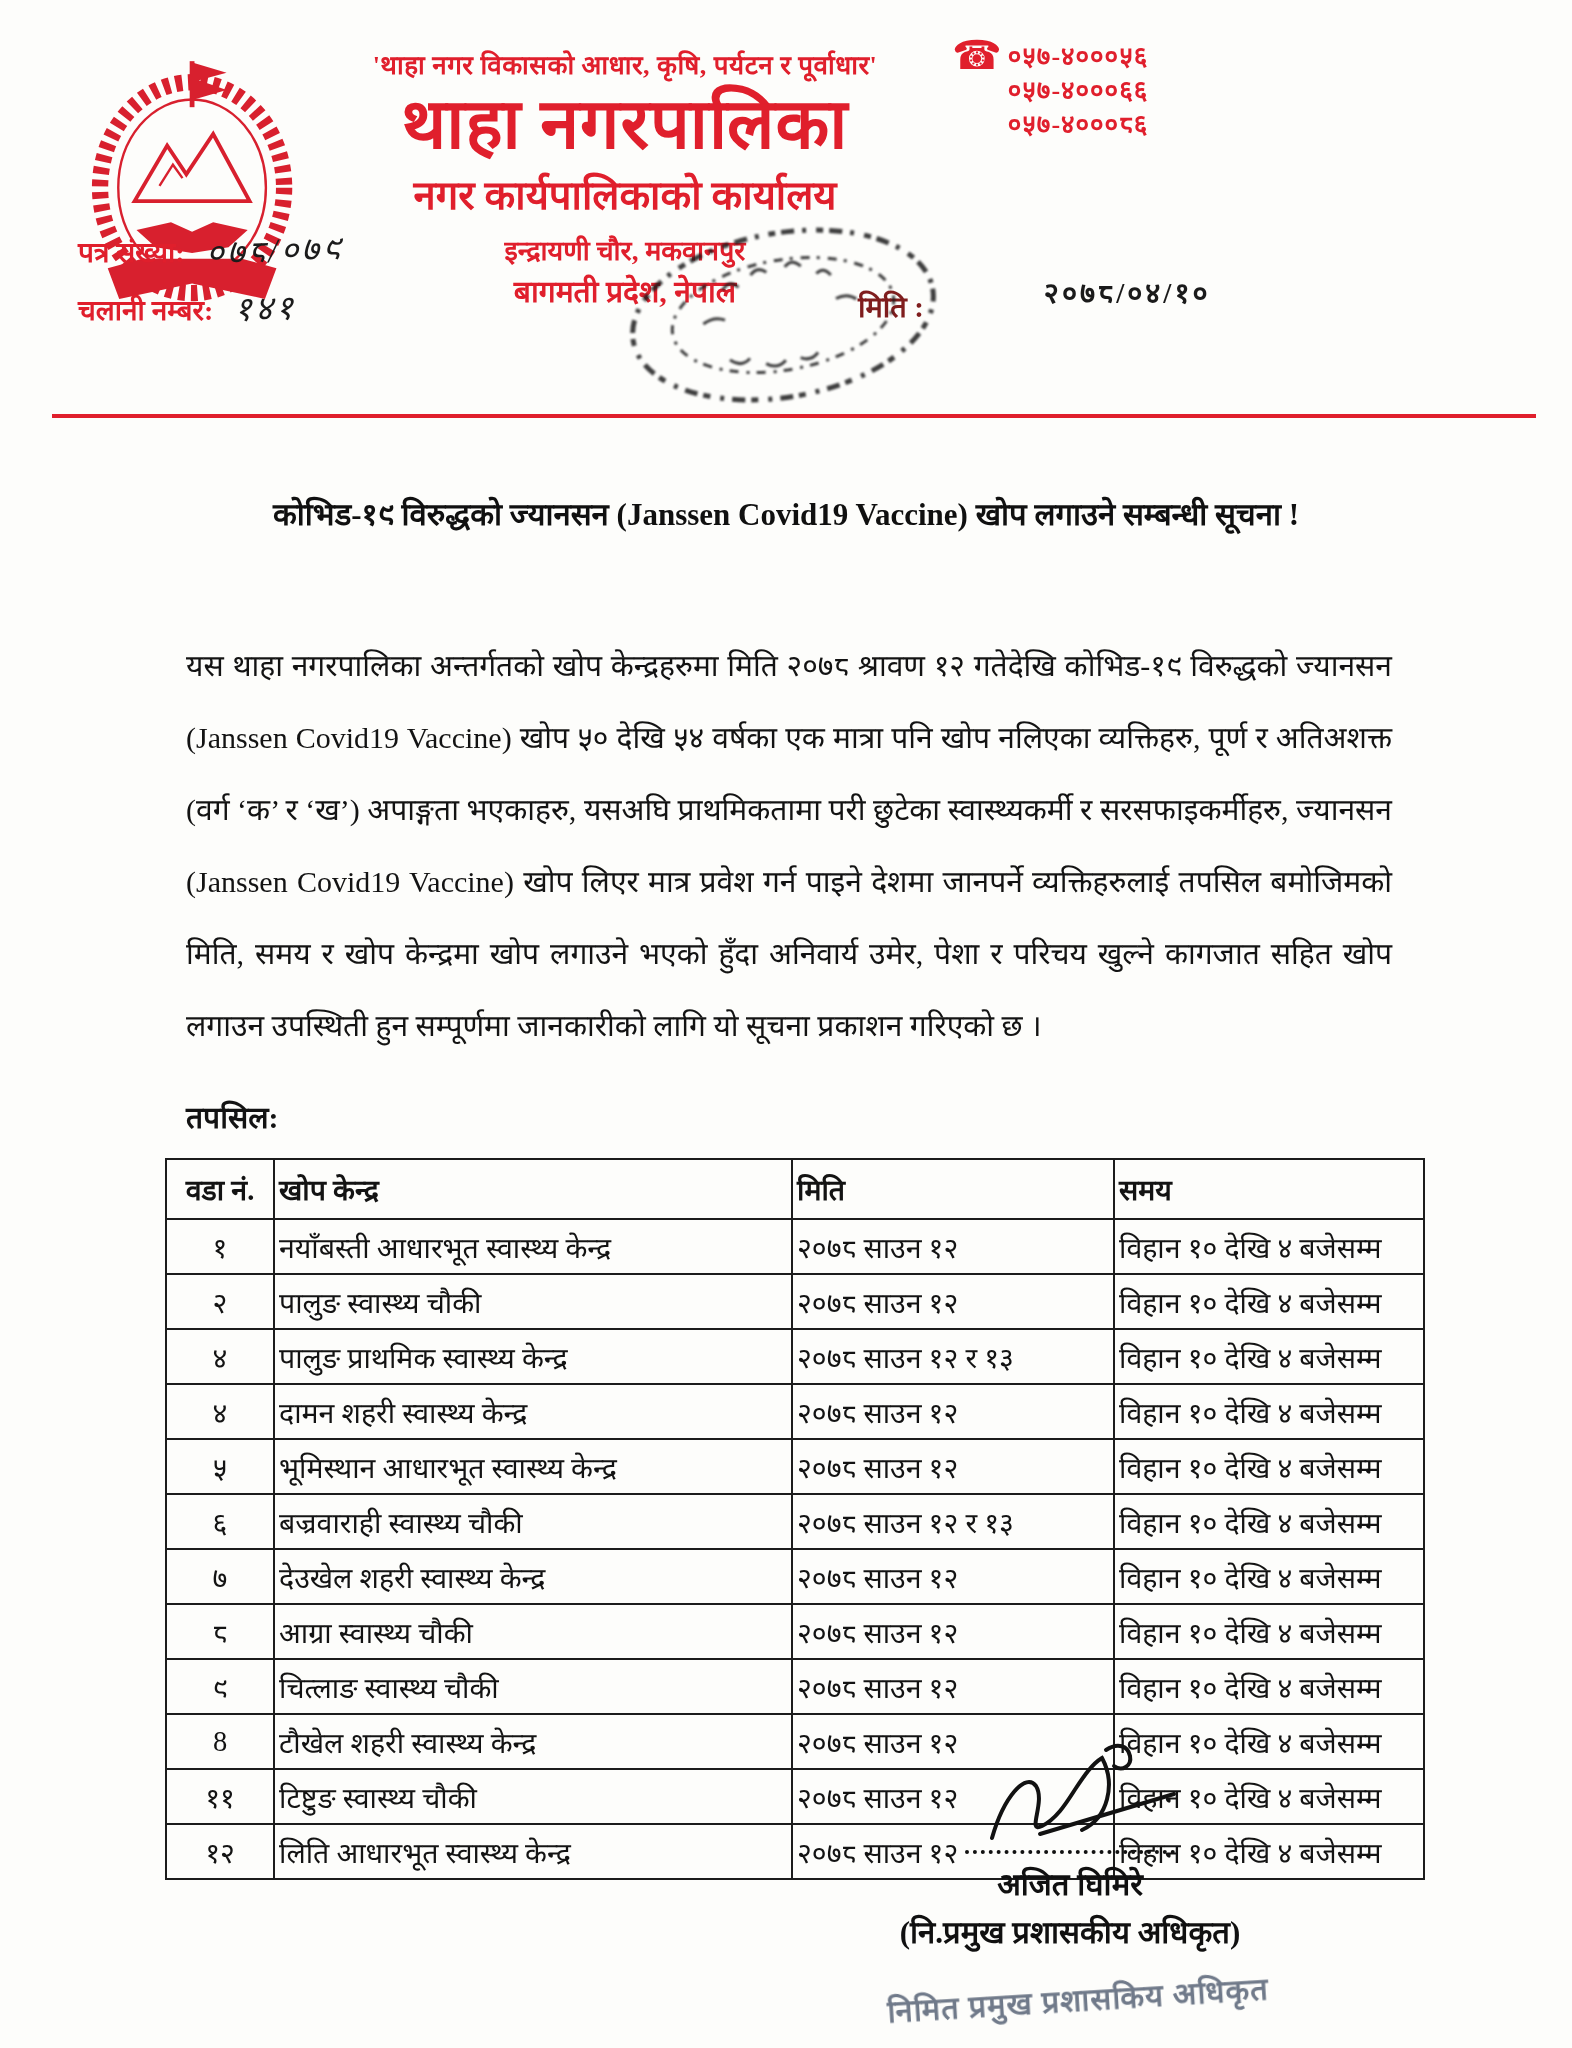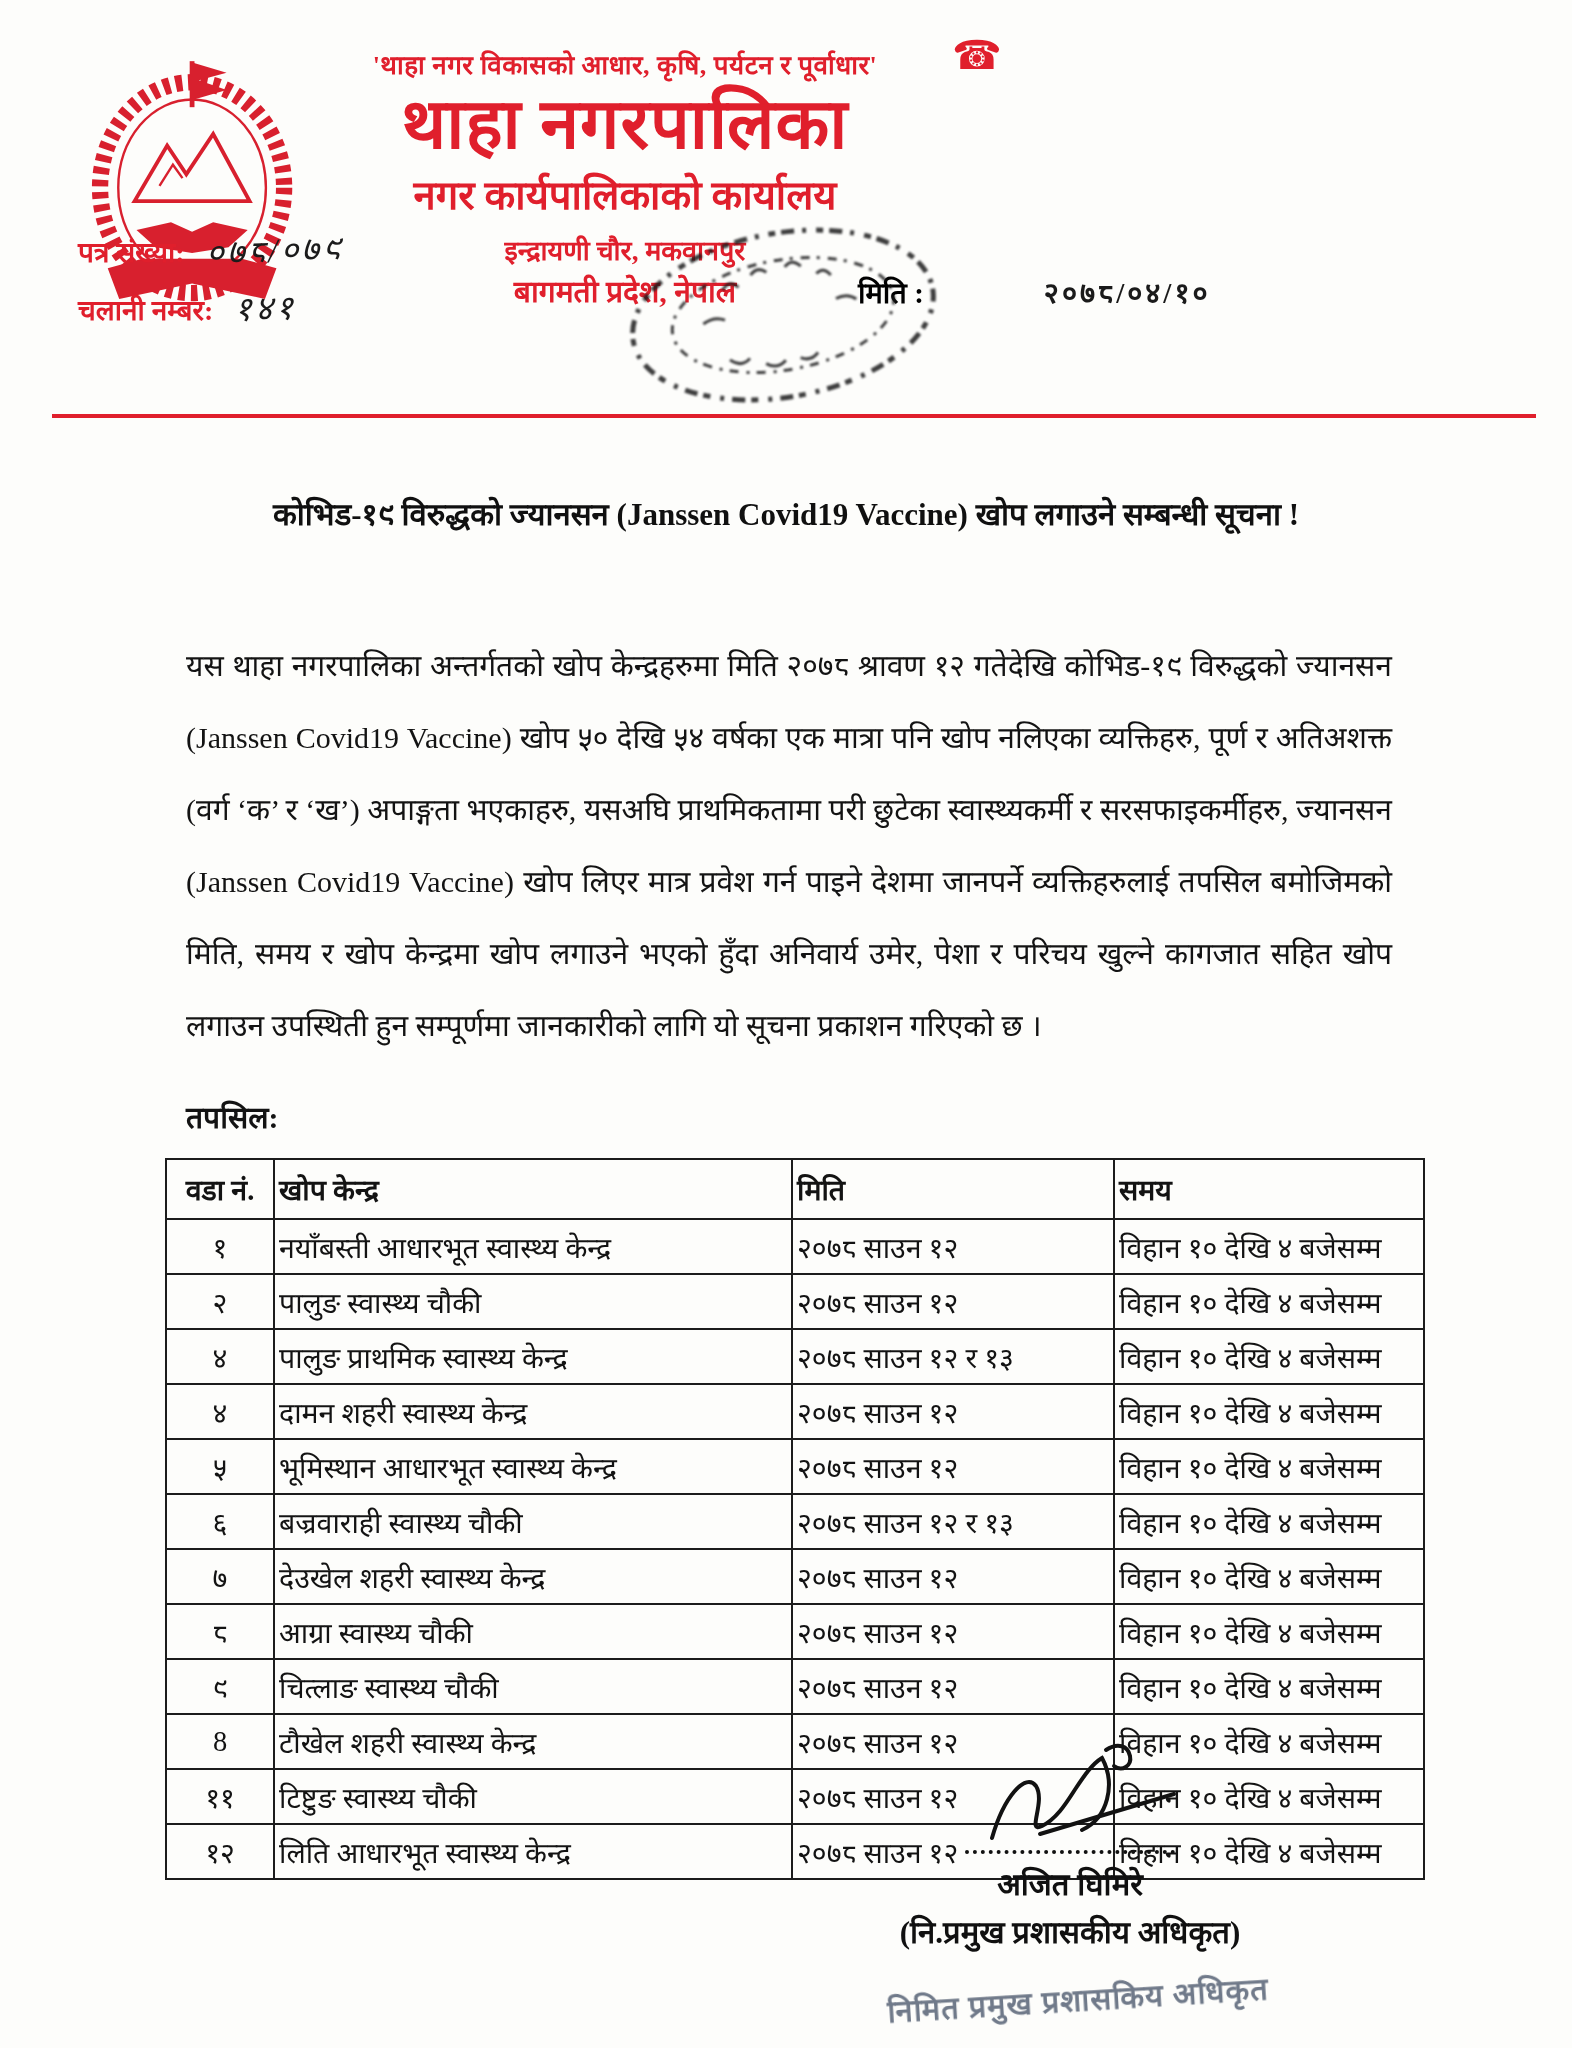--- a/index.html
+++ b/index.html
@@ -18,21 +18,21 @@
   .addr2{font-size:30px;font-weight:bold;margin-top:2px;}
   .phones-box{position:absolute;left:952px;top:40px;display:flex;align-items:flex-start;color:#e01f2c;}
   .phone-icon{font-size:40px;line-height:1;margin-right:6px;margin-top:-4px;}
   .phone-list{font-size:26px;font-weight:bold;line-height:34px;letter-spacing:1px;}
   .ref-line{position:absolute;left:78px;color:#e01f2c;font-size:28px;font-weight:bold;white-space:nowrap;}
   .ref-patra{top:226px;}
   .ref-chalani{top:284px;}
   .handwrit{display:inline-block;color:#1b1b1b;font-style:italic;font-weight:normal;
             font-size:34px;margin-left:14px;transform:rotate(-2deg);letter-spacing:3px;}
   .date-line{position:absolute;left:858px;top:272px;display:flex;gap:120px;white-space:nowrap;}
-  .date-label{color:#000000;font-size:29px;font-weight:bold;}
+  .date-label{color:#7f1d1d;font-size:29px;font-weight:bold;margin-top:14px;}
   .date-value{color:#1a1a1a;font-size:29px;font-weight:bold;letter-spacing:3px;}
   .red-rule{position:absolute;left:52px;right:36px;top:414px;height:4px;background:#e01f2c;}
   .office-stamp{position:absolute;left:608px;top:210px;width:350px;height:210px;opacity:.85;}
   
   .notice-title{position:absolute;left:0;top:492px;width:100%;text-align:center;
                 font-size:31px;font-weight:bold;color:#101010;}
   .notice-body{position:absolute;left:186px;top:630px;width:1206px;font-size:30px;
                line-height:72px;text-align:justify;color:#131313;}
   .schedule-label{position:absolute;left:186px;top:1096px;font-size:30px;font-weight:600;color:#131313;}
   
@@ -76,20 +76,25 @@
   <div class="header-center">
     <div class="motto">'थाहा नगर विकासको आधार, कृषि, पर्यटन र पूर्वाधार'</div>
     <div class="muni-name">थाहा नगरपालिका</div>
     <div class="office-name">नगर कार्यपालिकाको कार्यालय</div>
     <div class="addr1">इन्द्रायणी चौर, मकवानपुर</div>
     <div class="addr2">बागमती प्रदेश, नेपाल</div>
   </div>
 
   <div class="phones-box">
     <span class="phone-icon">☎</span>
+    <div class="phone-list">
+        <div>०५७-४०००५६</div>
+        <div>०५७-४०००६६</div>
+        <div>०५७-४०००८६</div>
+      </div>
   </div>
 
   <div class="ref-line ref-patra">
     <span>पत्र संख्या:</span>
     <span class="handwrit">०७८/०७९</span>
   </div>
   <div class="ref-line ref-chalani">
     <span>चलानी नम्बर:</span>
     <span class="handwrit">१४१</span>
   </div>

